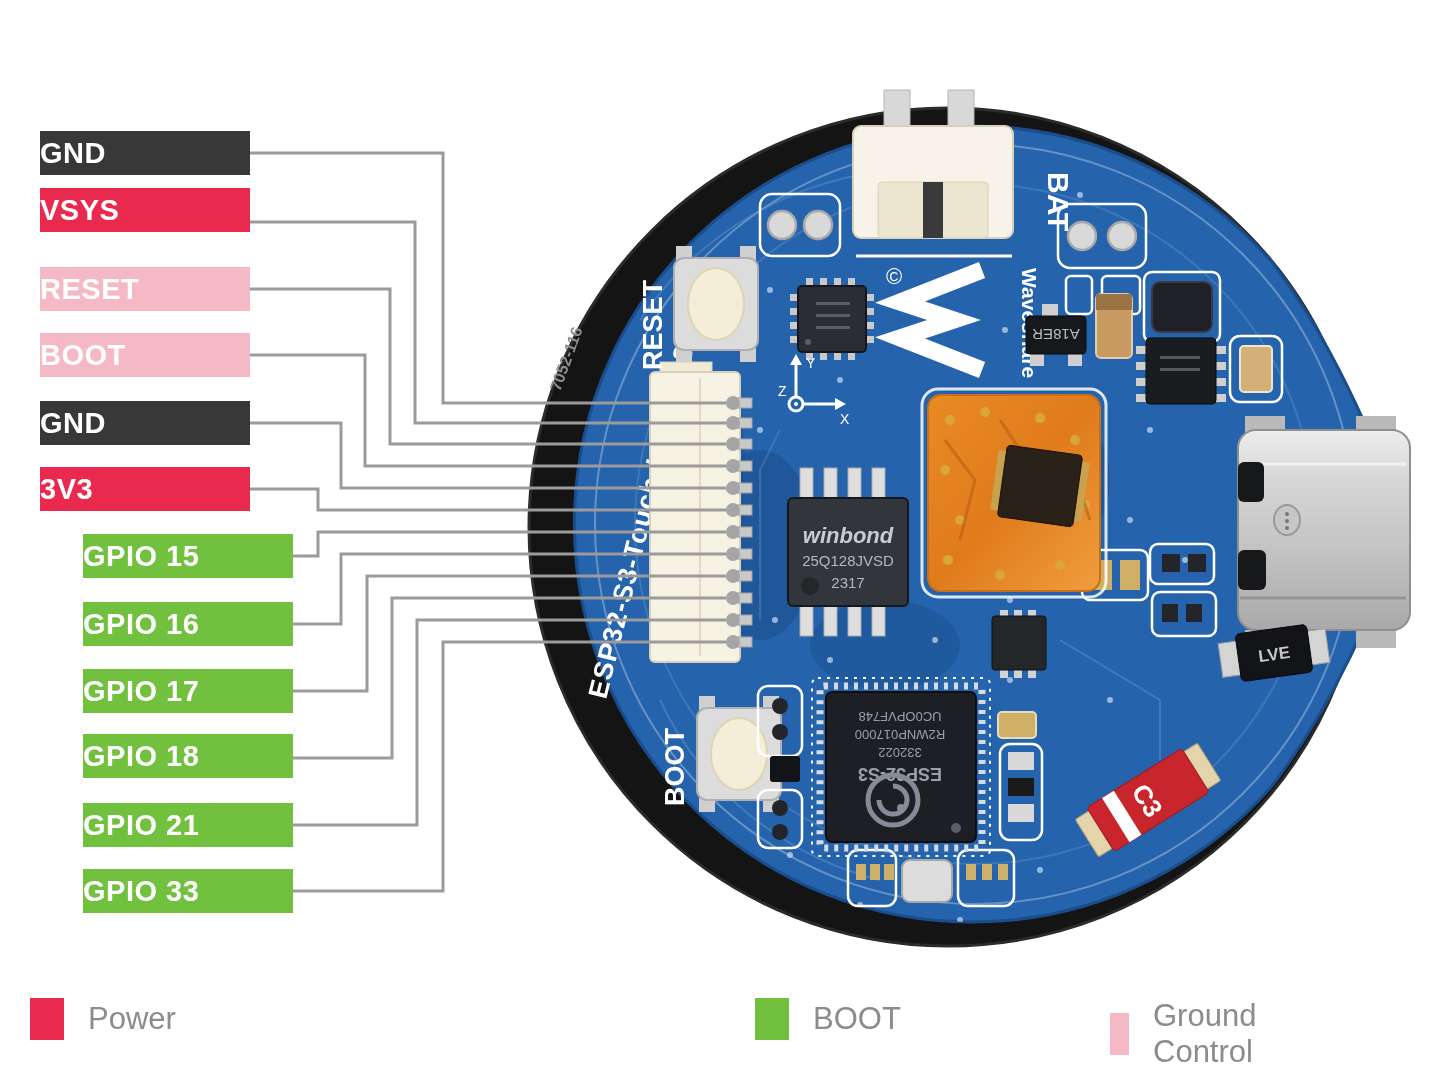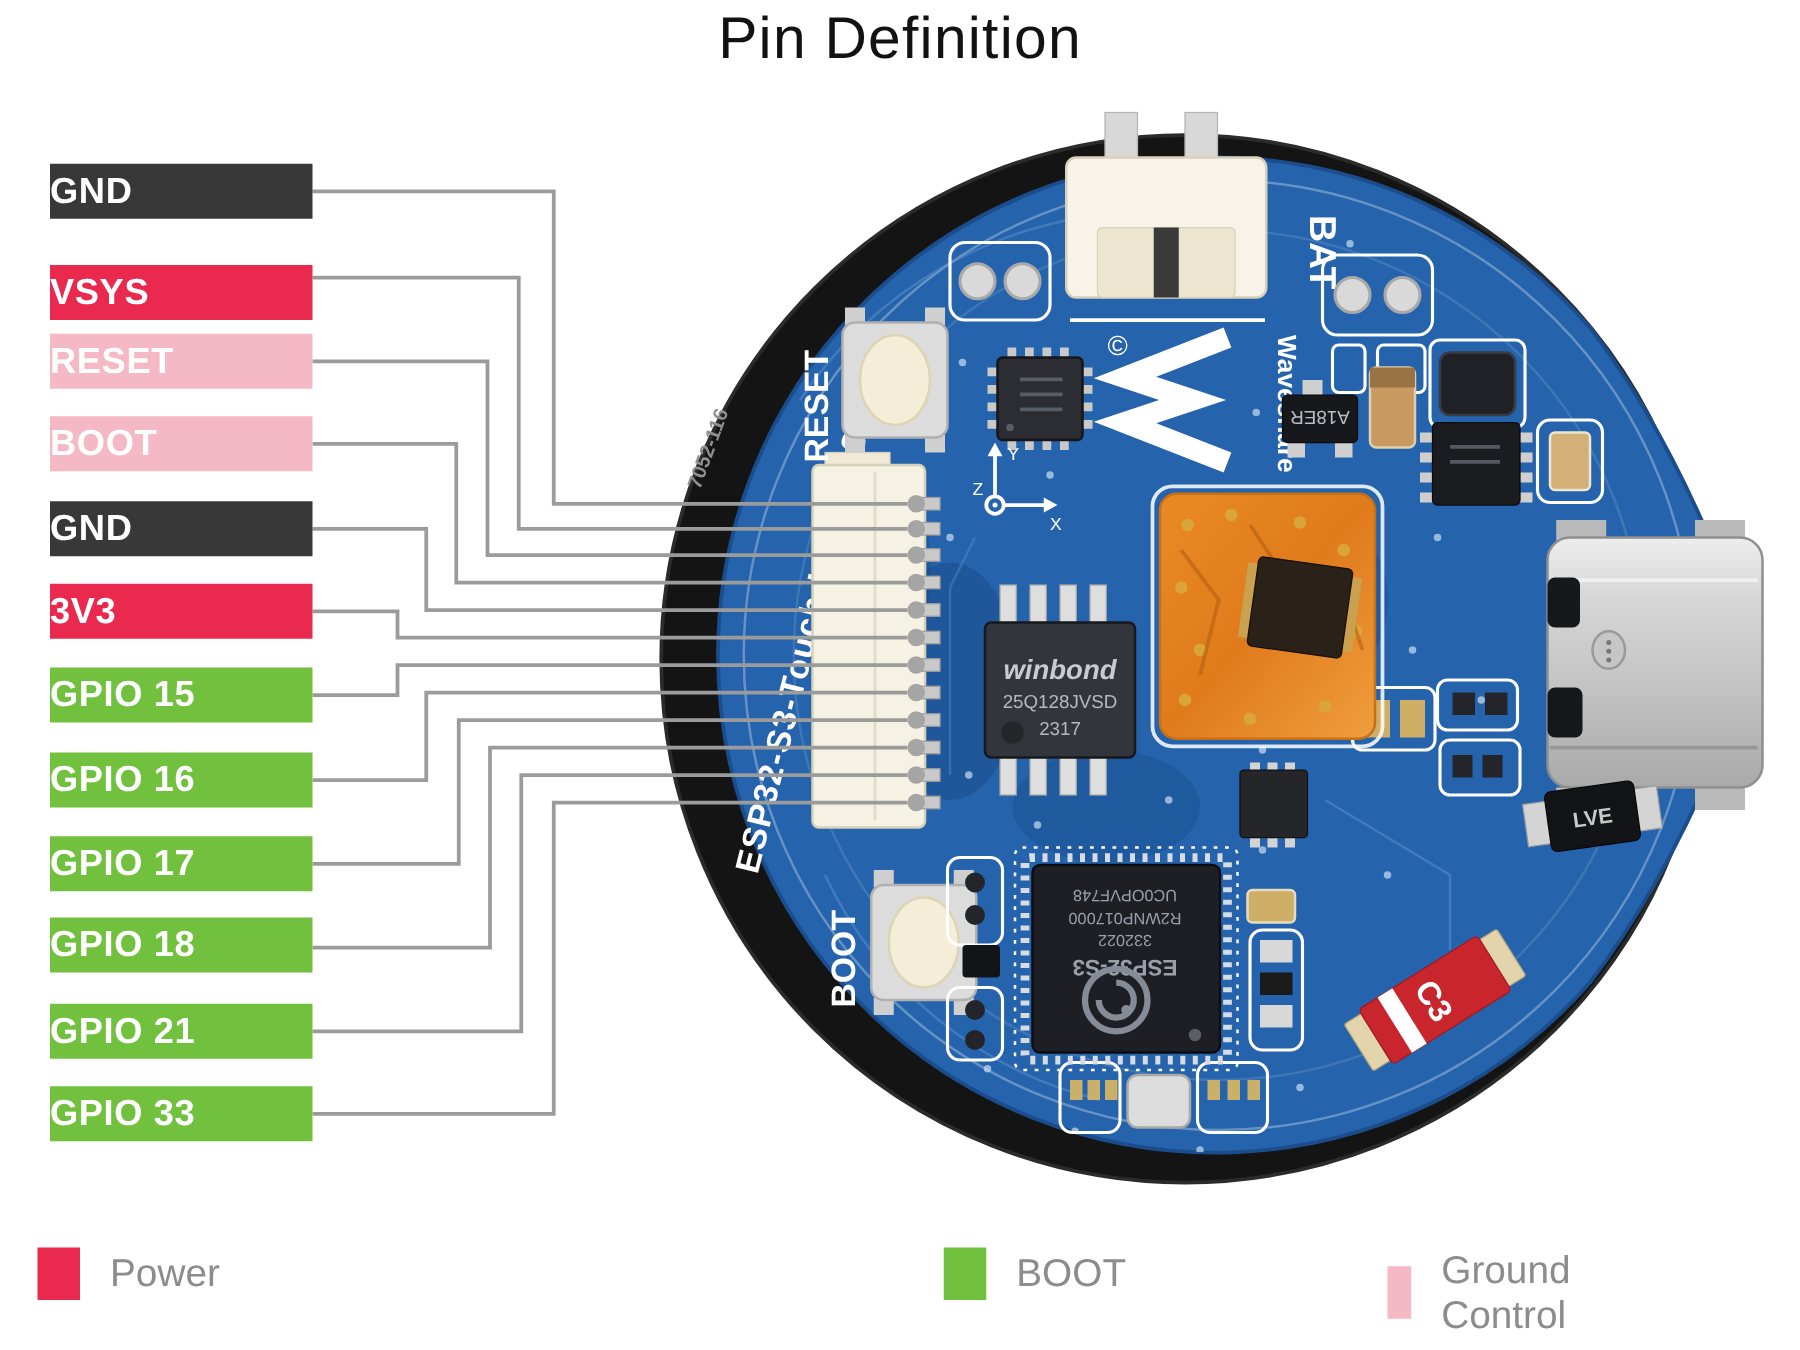--- a/index.html
+++ b/index.html
@@ -5,35 +5,34 @@
   html,body{margin:0;padding:0;background:#ffffff;}
   .stage{position:relative;width:1440px;height:1080px;background:#ffffff;overflow:hidden;
          font-family:"Liberation Sans", sans-serif;}
   .title{position:absolute;left:0;top:2px;width:100%;text-align:center;
          font-size:47px;font-weight:400;color:#121212;letter-spacing:1px;}
   .board-svg{position:absolute;left:0;top:0;}
   .pin-label{position:absolute;left:40px;width:210px;height:44px;line-height:44px;
              text-align:left;color:#ffffff;font-size:29px;font-weight:600;letter-spacing:.5px;}
   .pin-label.power{background:var(--power);}
   .pin-label.ground{background:var(--ground);}
-  .pin-label.gpio{background:var(--gpio);}
+  .pin-label.gpio{background:var(--gpio);margin-left:43px;}
   .pin-label.system{background:var(--system);}
   .legend{position:absolute;left:0;top:998px;width:1140px;height:50px;}
   .legend-item{position:absolute;display:flex;align-items:center;}
   .legend-item .swatch{width:34px;height:42px;display:inline-block;}
   .legend-item .lab{margin-left:24px;font-size:31px;color:#8c8c8c;}
   .sw-power{background:var(--power);} .sw-ground{background:var(--ground);}
   .sw-gpio{background:var(--gpio);} .sw-system{background:var(--system);}
 </style>
 </head>
 <body>
 
 <div class="stage">
 
-  <div class="title">Pin Definition</div>
 
   <svg class="board-svg" width="1440" height="1080" viewBox="0 0 1440 1080">
     <defs>
       <linearGradient id="usbMetal" x1="0" y1="0" x2="0" y2="1">
         <stop offset="0" stop-color="#ededed"></stop>
           <stop offset=".25" stop-color="#d6d6d6"></stop>
         <stop offset=".6" stop-color="#c3c3c3"></stop>
           <stop offset="1" stop-color="#a9a9a9"></stop>
       </linearGradient>
       <linearGradient id="orangeFpc" x1="0" y1="0" x2="1" y2="1">
@@ -399,21 +398,21 @@
           <circle cx="733" cy="576" r="7"></circle>
         <circle cx="733" cy="598" r="7"></circle>
           <circle cx="733" cy="620" r="7"></circle>
           <circle cx="733" cy="642" r="7"></circle>
       </g>
     </g>
   </svg>
 
   <div>
     <div class="pin-label ground" style="top:131px">GND</div>
-    <div class="pin-label power" style="top:212px">VSYS</div>
+    <div class="pin-label power" style="top:188px">VSYS</div>
     <div class="pin-label system" style="top:267px">RESET</div>
     <div class="pin-label system" style="top:333px">BOOT</div>
     <div class="pin-label ground" style="top:401px">GND</div>
     <div class="pin-label power" style="top:467px">3V3</div>
     <div class="pin-label gpio" style="top:534px">GPIO 15</div>
     <div class="pin-label gpio" style="top:602px">GPIO 16</div>
     <div class="pin-label gpio" style="top:669px">GPIO 17</div>
     <div class="pin-label gpio" style="top:734px">GPIO 18</div>
     <div class="pin-label gpio" style="top:803px">GPIO 21</div>
     <div class="pin-label gpio" style="top:869px">GPIO 33</div>

